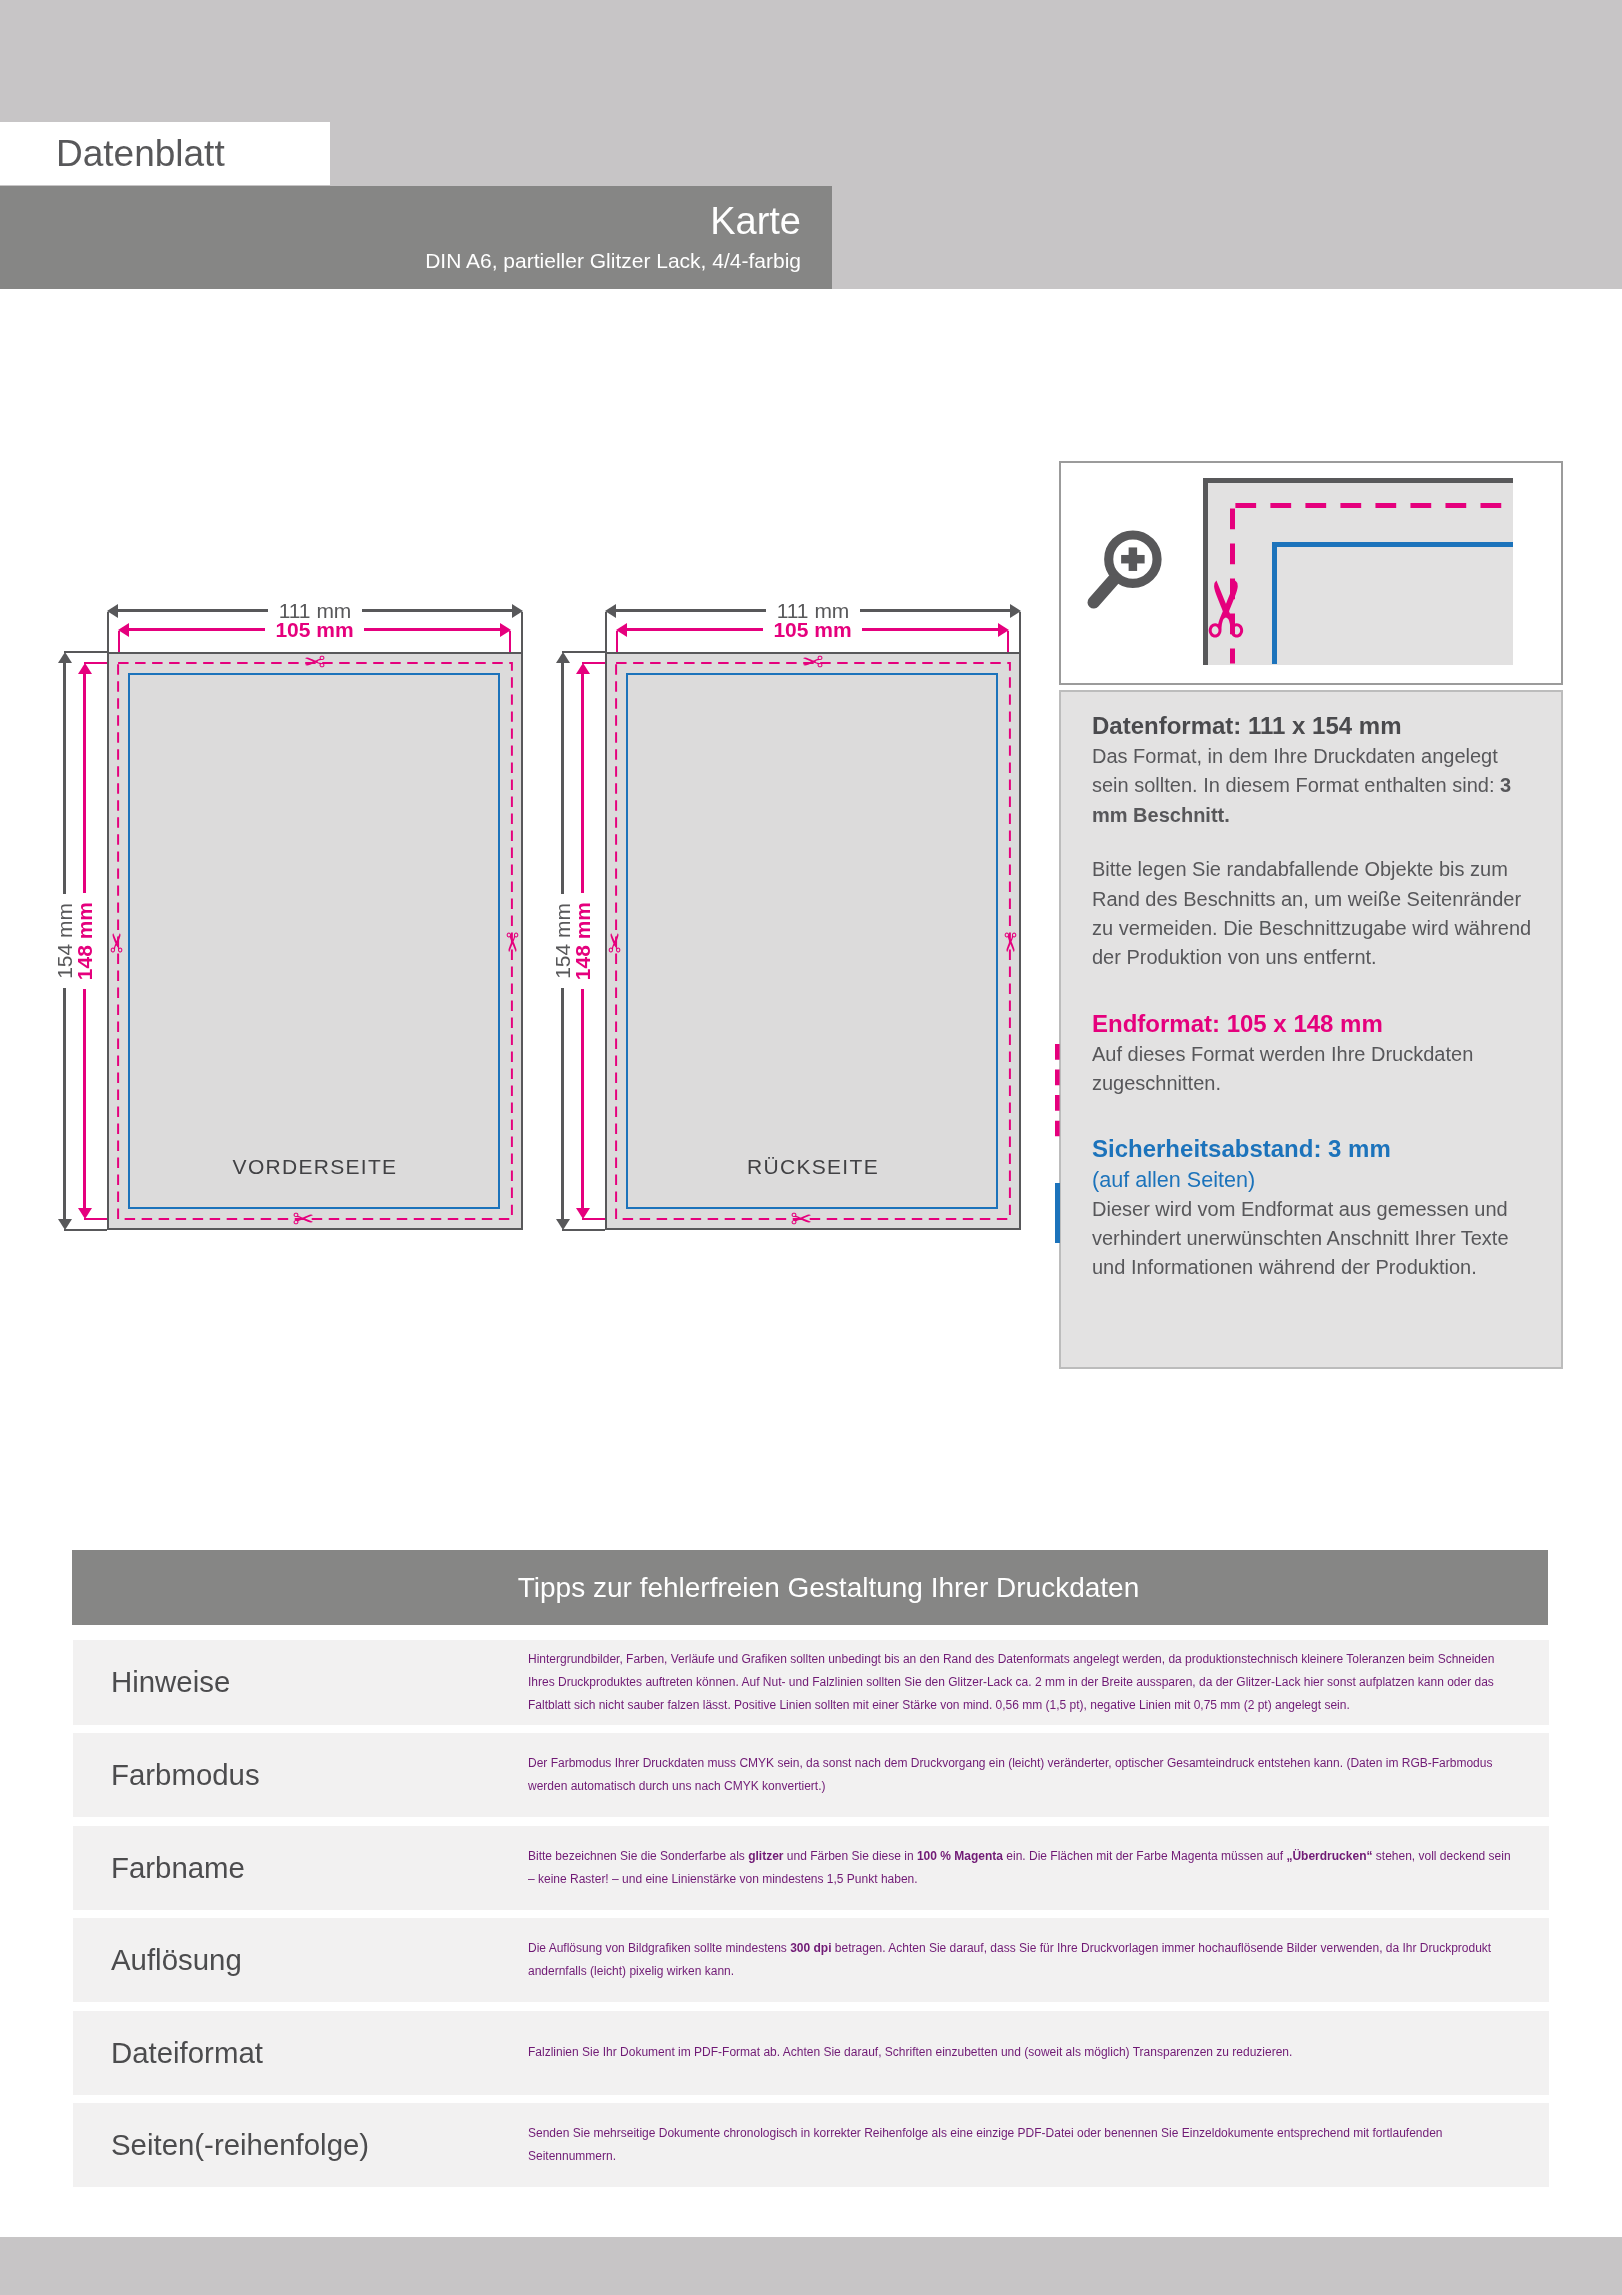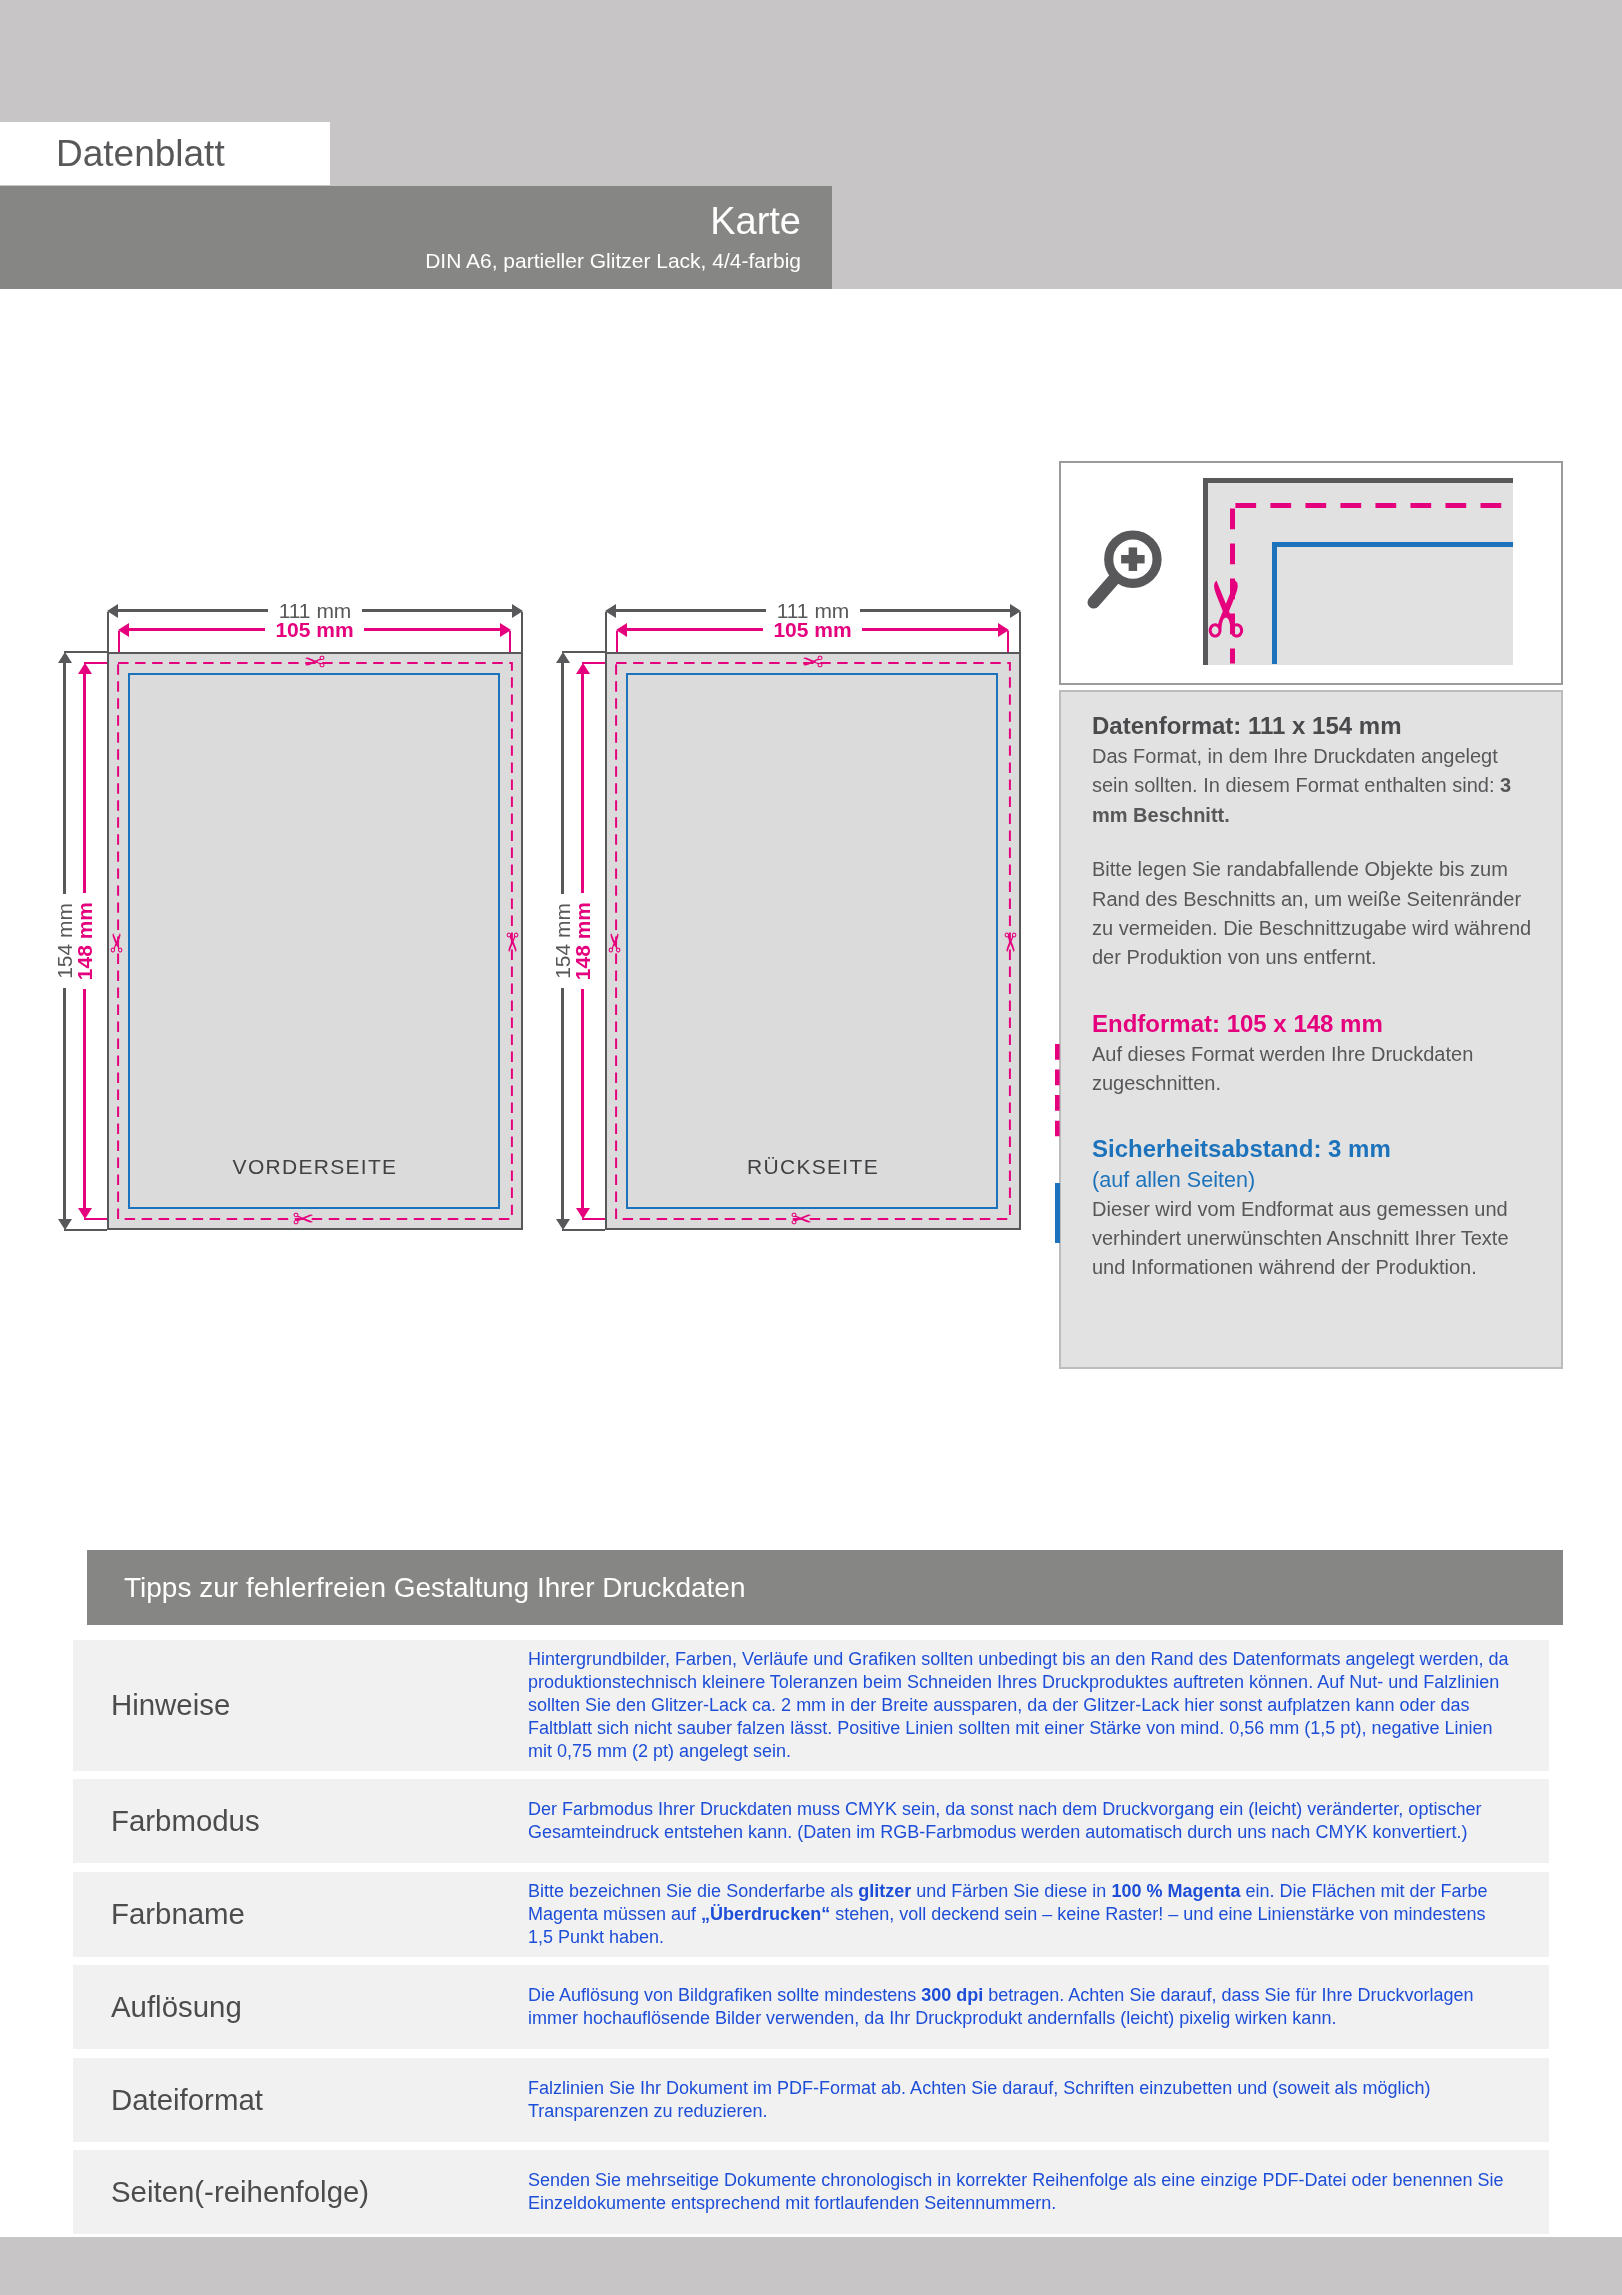--- a/index.html
+++ b/index.html
@@ -63,28 +63,28 @@
   .legend-panel{left:1059px;top:690px;width:504px;height:679px;background:#e3e2e2;
     box-sizing:border-box;border:2px solid #bcbcbc;padding:17px 22px 0 31px;}
   .legend-panel h3{margin:0;font-size:24px;line-height:33px;color:#4a4a4d;}
   .legend-panel h3.mag{color:#e5007d;} .legend-panel h3.blu{color:#1c73bb;}
   .legend-panel .sub{font-size:21.6px;line-height:30px;color:#1c73bb;}
   .legend-panel p{margin:0;font-size:20px;line-height:29.4px;color:#57575a;}
   .sp40{height:25px;} .sp48{height:34px;} .sp46{height:33px;}
   .marker-blue{left:1055px;top:1183px;width:4.6px;height:60px;background:#1c73bb;}
 
   
-  .tips-bar{left:87px;top:1550px;width:1476px;height:75px;background:#868685;}
+  .tips-bar{left:72px;top:1550px;width:1476px;height:75px;background:#868685;text-align:center;}
   .tips-bar span{display:block;padding-left:37px;line-height:75px;font-size:28px;color:#ffffff;}
   .tips-rows{left:73px;top:1640px;width:1476px;}
   .tip-row{display:flex;background:#f2f1f1;min-height:84px;margin-bottom:8.5px;
     align-items:center;box-sizing:border-box;padding:7.9px 0;}
   .tip-row .rlabel{width:455px;box-sizing:border-box;padding-left:38px;
     font-size:29.4px;color:#4c4c4e;}
-  .tip-row .rtext{flex:1;padding-right:38px;font-size:18px;line-height:23px;color:#1d4ed8;}
+  .tip-row .rtext{flex:1;padding-right:38px;font-size:12px;line-height:23px;color:#701a75;}
   .tip-row .rtext b{font-weight:bold;}
 
   .band-bottom{left:0;top:2237px;width:1623px;height:59px;background:#c7c5c6;}
 </style>
 </head>
 <body>
 
 <div class="abs band-top"></div>
 <div class="abs datenblatt-box">
   <span>Datenblatt</span>

